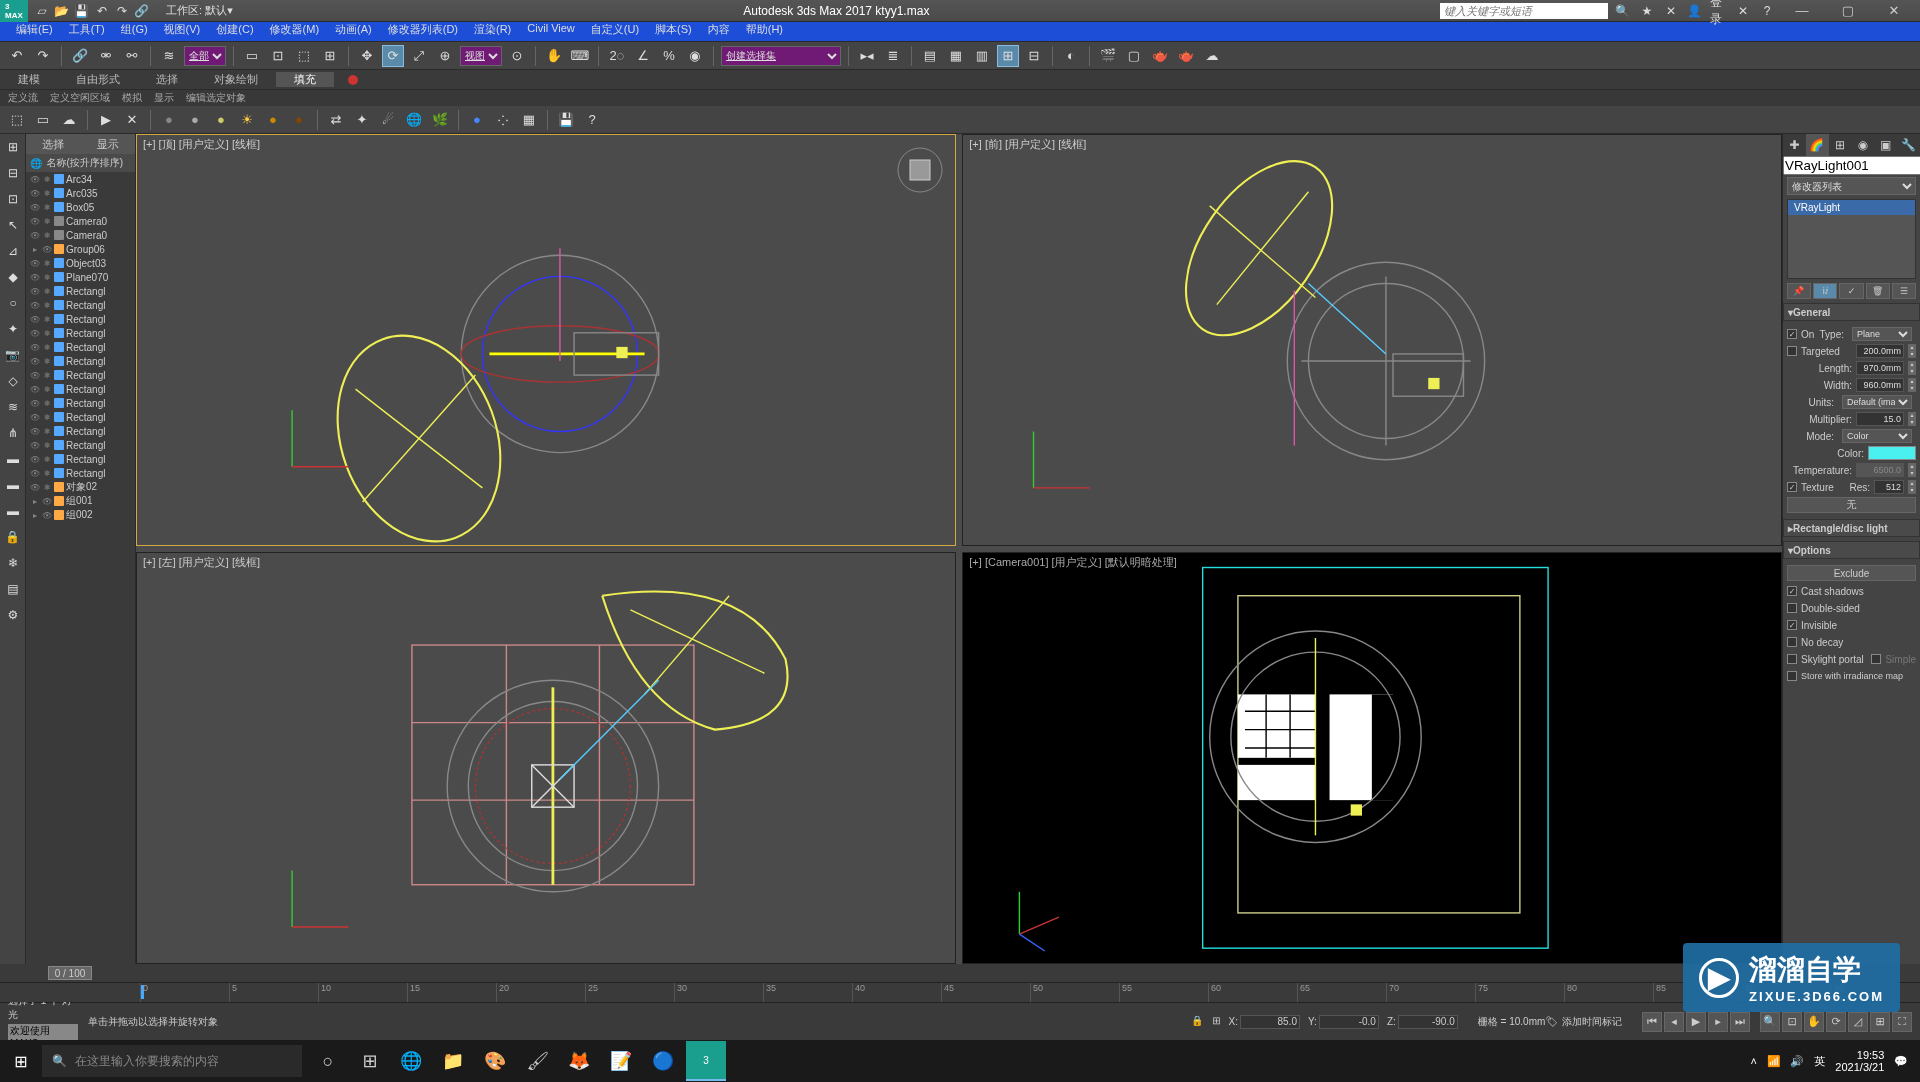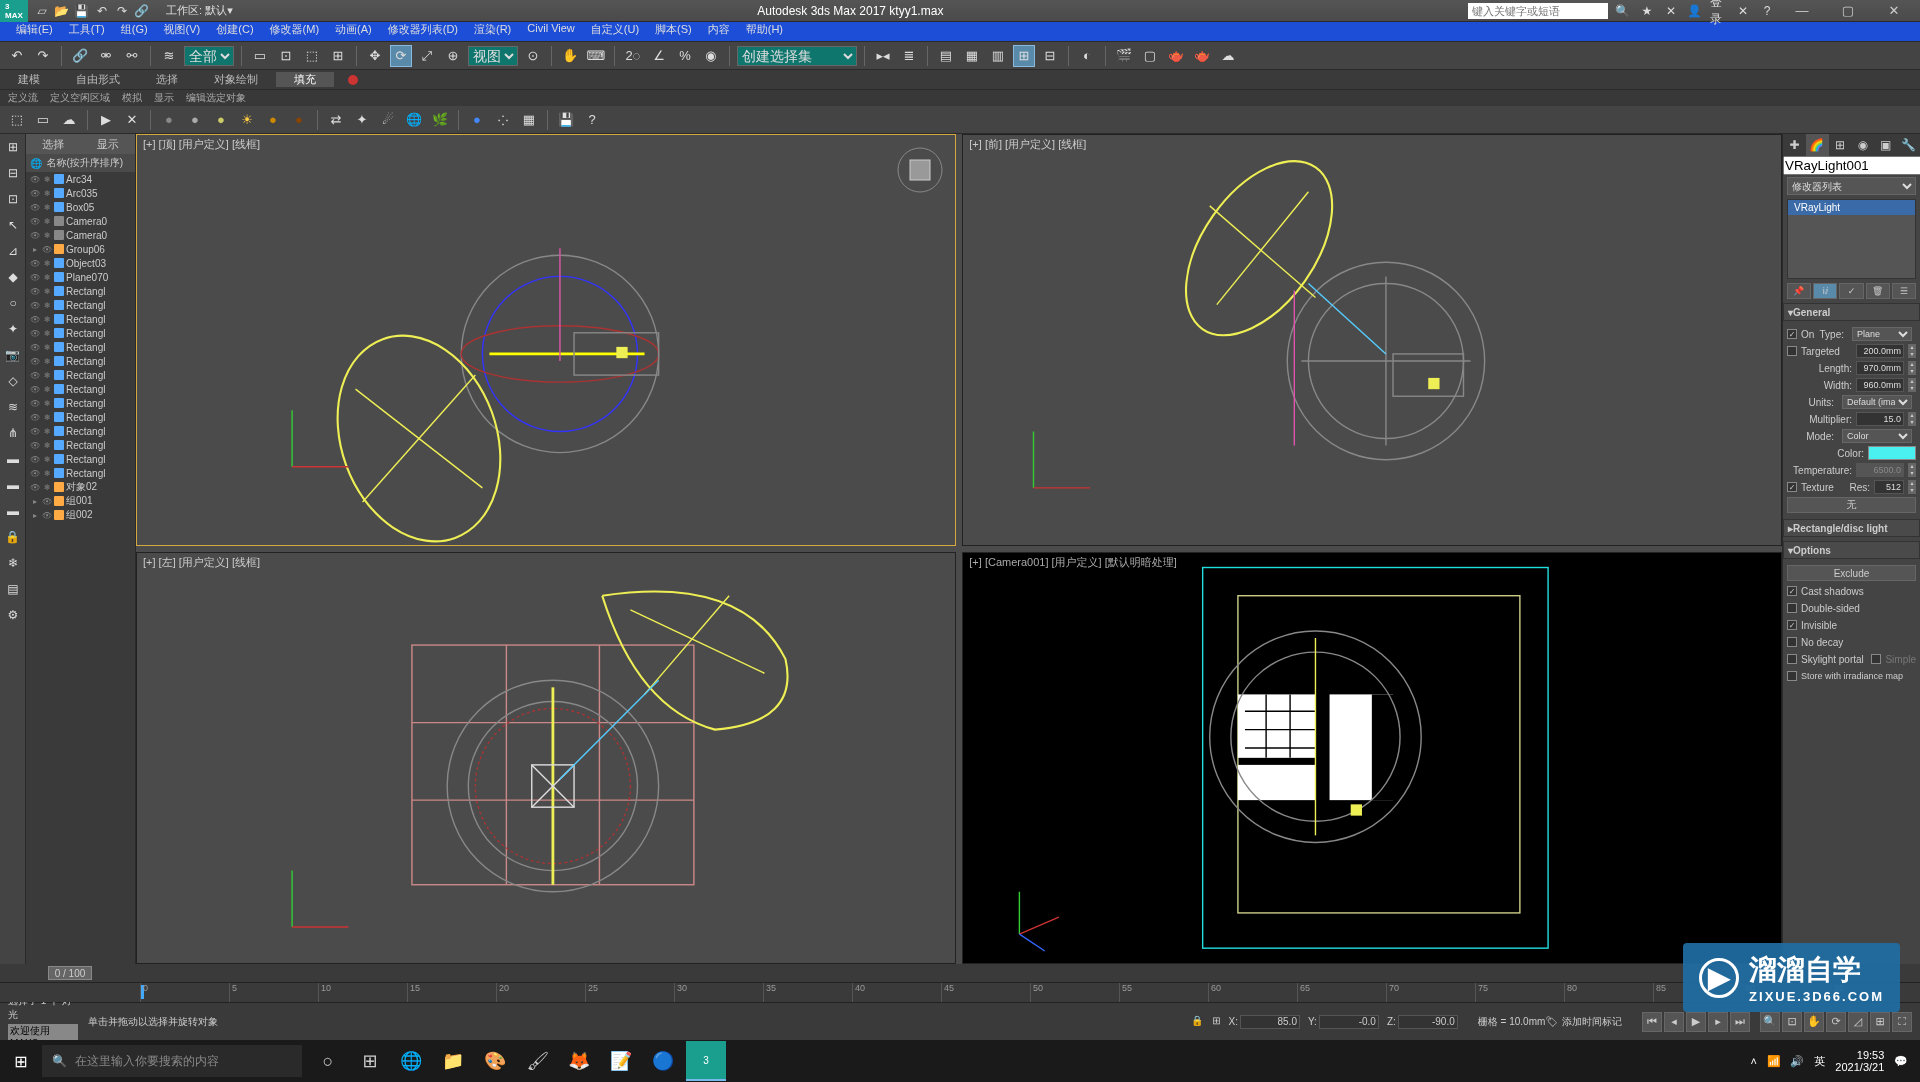--- a/index.html
+++ b/index.html
@@ -4,30 +4,30 @@
 <style>
 * { margin:0; padding:0; box-sizing:border-box; font-family:"Microsoft YaHei",Arial,sans-serif; }
 body { width:1920px; height:1082px; background:#4a4a4a; overflow:hidden; position:relative; color:#ccc; font-size:11px; }
 .titlebar { height:22px; background:linear-gradient(#555,#4a4a4a); display:flex; align-items:center; border-bottom:1px solid #2a2a2a; }
 .titlebar .app-icon { width:28px; height:22px; background:#1a9e8e; display:flex; align-items:center; justify-content:center; color:#fff; font-size:8px; font-weight:bold; }
 .titlebar .qat { display:flex; gap:4px; padding:0 6px; }
 .titlebar .qat span { width:16px; height:16px; display:flex; align-items:center; justify-content:center; font-size:12px; color:#ddd; }
 .titlebar .ws { margin-left:10px; display:flex; align-items:center; font-size:11px; color:#ddd; }
 .titlebar .title { flex:1; text-align:center; font-size:12px; color:#fff; }
 .titlebar .right { display:flex; align-items:center; gap:6px; padding-right:6px; }
-.titlebar .right input { width:140px; height:16px; background:#fff; border:none; font-size:11px; padding:0 4px; color:#999; }
+.titlebar .right input { width:168px; height:16px; background:#fff; border:none; font-size:11px; padding:0 4px; color:#999; font-style:italic; }
 .titlebar .right .icon { width:18px; height:18px; display:flex; align-items:center; justify-content:center; color:#ddd; font-size:12px; }
 .titlebar .winbtn { width:40px; height:20px; display:flex; align-items:center; justify-content:center; font-size:13px; }
 .menubar { height:20px; background:#1d4ed8; display:flex; padding:0 8px; border-bottom:1px solid #2a2a2a; }
 .menubar span { padding:0 8px; font-size:11px; color:#ddd; }
 .toolbar1 { height:28px; background:#444; display:flex; align-items:center; padding:0 6px; gap:4px; border-bottom:1px solid #2a2a2a; }
 .toolbar1 .btn, .toolbar2 .btn { width:22px; height:22px; display:flex; align-items:center; justify-content:center; font-size:13px; color:#ddd; border:1px solid transparent; }
 .toolbar1 .btn.active { background:#5a8aaa; border:1px solid #88bbdd; }
 .toolbar1 .sep, .toolbar2 .sep { width:1px; height:20px; background:#666; margin:0 3px; }
-.toolbar1 select { height:20px; background:#0f766e; color:#ddd; border:1px solid #666; font-size:14px; }
+.toolbar1 select { height:20px; background:#701a75; color:#ddd; border:1px solid #666; font-size:10px;text-decoration:underline; }
 .ribbontabs { height:20px; background:#3a3a3a; display:flex; align-items:center; border-bottom:1px solid #2a2a2a; }
 .ribbontabs span { padding:0 18px; font-size:11px; color:#bbb; }
 .ribbontabs span.active { background:#555; color:#fff; }
 .ribbontabs .dot { margin-left:14px; width:10px; height:10px; border-radius:50%; background:#c33; }
 .subbar { height:16px; background:#383838; display:flex; align-items:center; font-size:10px; color:#aaa; padding:0 8px; gap:12px; }
 .toolbar2 { height:28px; background:#444; display:flex; align-items:center; padding:0 6px; gap:4px; border-bottom:1px solid #2a2a2a; }
 .main { display:flex; height:calc(100% - 22px - 20px - 28px - 20px - 16px - 28px - 18px - 40px - 60px); }
 .lefttool { width:26px; background:#444; display:flex; flex-direction:column; border-right:1px solid #2a2a2a; }
 .lefttool .btn { width:24px; height:24px; margin:1px; display:flex; align-items:center; justify-content:center; color:#ddd; font-size:12px; }
 .scene { width:110px; background:#3a3a3a; border-right:1px solid #2a2a2a; overflow:hidden; }

